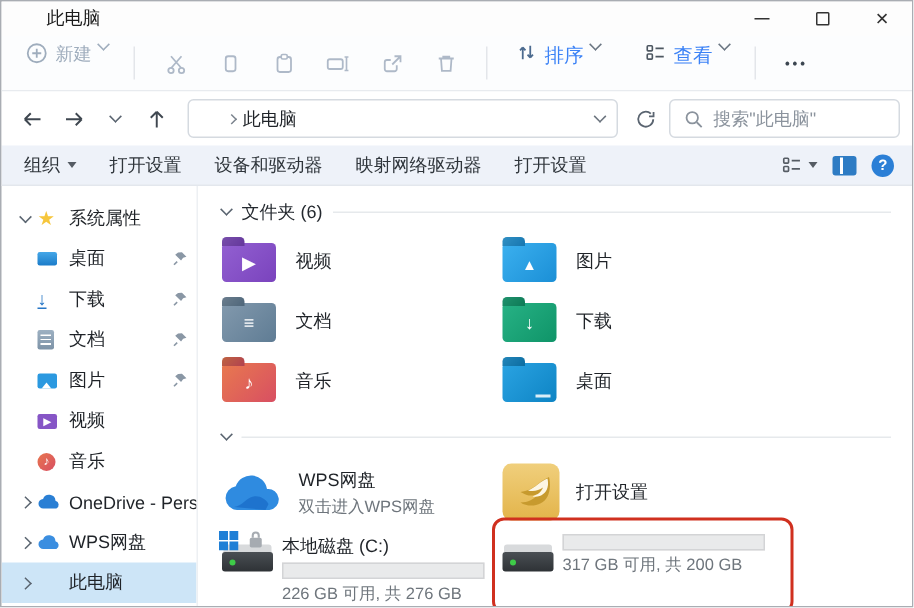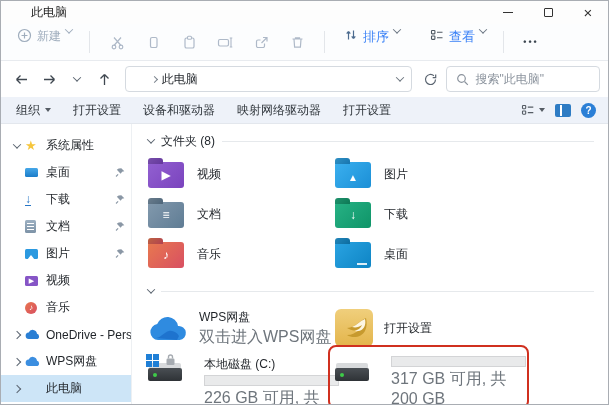--- a/index.html
+++ b/index.html
@@ -93,25 +93,25 @@
   .f-dl      { background:linear-gradient(135deg,#27b285,#0f9468); }
   .f-music   { background:linear-gradient(135deg,#e8794f,#d84f62); }
   .f-desk    { background:linear-gradient(135deg,#2aa3e2,#0e84c4); }
   .f-desk::after { content:''; position:absolute; bottom:3px; right:4px; width:10px; height:2px; background:#fff; opacity:.85; }
   .f-pic .fglyph { font-size:10px; margin-top:5px; }
 
   .dev-tiles { grid-template-rows:48px 50px; }
   .dev-tile { display:flex; gap:11px; align-items:center; height:48px; }
   .dev-text { display:flex; flex-direction:column; gap:1px; }
   .dev-name { font-size:12px; color:#1f2328; }
-  .dev-sub { font-size:16px; color:#6e757c; }
+  .dev-sub { font-size:11px; color:#6e757c; }
   .cloud-big { flex:0 0 40px; }
   .xl-ico { flex:0 0 38px; width:38px; height:38px; border-radius:6px; background:linear-gradient(180deg,#f0cf7c,#e3b44a); display:flex; align-items:center; justify-content:center; }
 
-  .drive-tile { display:flex; gap:20px; align-items:flex-start; padding-top:4px; height:50px; }
+  .drive-tile { display:flex; gap:4px; align-items:flex-start; padding-top:4px; height:50px; }
   .hdd-wrap { position:relative; flex:0 0 36px; width:36px; height:30px; }
   .hdd { position:absolute; left:0; top:12px; width:34px; height:13px; background:linear-gradient(180deg,#4a4f54,#2e3236); border-radius:2px; }
   .hdd::before { content:''; position:absolute; top:-5px; left:1px; right:1px; height:5px; background:#d8dadc; border-radius:2px 2px 0 0; }
   .hdd::after { content:''; position:absolute; left:5px; top:5px; width:4px; height:4px; border-radius:50%; background:#3ecb48; }
   .ovl-win { position:absolute; left:-2px; top:-2px; }
   .ovl-lock { position:absolute; left:15px; top:-4px; }
   .drive-info { display:flex; flex-direction:column; gap:2px; }
   .drive-bar { width:135px; height:11px; background:#e9eaeb; border:1px solid #d3d4d6; }
   .drive-fill { height:100%; background:#26a0da; }
   .hl-red { outline:2.5px solid #d0301f; outline-offset:5px; border-radius:1px; }
@@ -380,21 +380,21 @@
             <span class="si-pc"><span class="scr"></span><span class="std"></span></span>
           </span>
         <span class="side-label">此电脑</span>
       </div>
     </div>
 
     <div class="content">
 
       <div class="section-header">
         <span class="chev" style="color:#5a6470;"></span>
-        <span class="section-title">文件夹 (8)</span>
+        <span class="section-title">文件夹 (6)</span>
         <span class="section-rule"></span>
       </div>
 
       <div class="tiles">
         <div class="tile">
           <span class="folder f-video">
               <span class="fglyph">▶</span>
             </span>
           <span class="tile-label">视频</span>
         </div>

